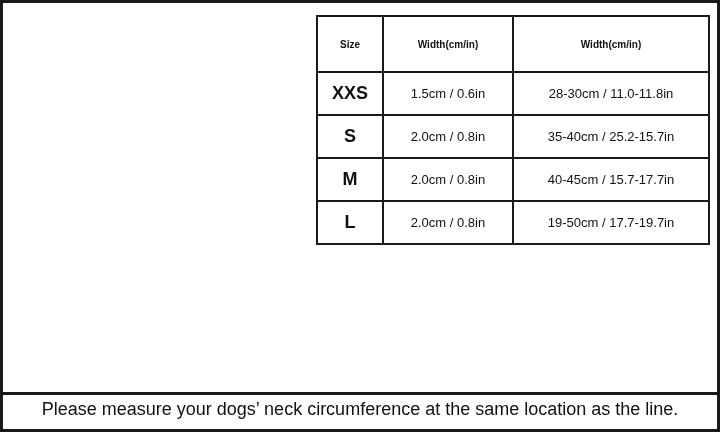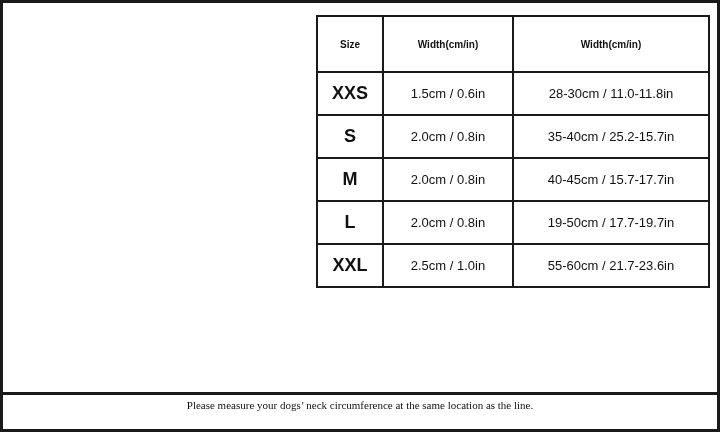--- a/index.html
+++ b/index.html
@@ -106,23 +106,23 @@
     top: 389px;
     height: 3px;
     background: #1a1a1a;
   }
   .footer-note {
     position: absolute;
     left: 0;
     right: 0;
     top: 396px;
     text-align: center;
-    font-size: 11px;
+    font-size: 18px;
     color: #111111;
-    font-family: Liberation Serif, serif;
+    font-family: Liberation Sans, sans-serif;
   }
 </style>
 </head>
 <body>
 
 <div class="page">
 
 
   <div class="table-wrap">
     <table class="size-table">
@@ -152,25 +152,20 @@
         <tr>
           <td class="size-cell">M</td>
           <td>2.0cm / 0.8in</td>
           <td>40-45cm / 15.7-17.7in</td>
         </tr>
         <tr>
           <td class="size-cell">L</td>
           <td>2.0cm / 0.8in</td>
           <td>19-50cm / 17.7-19.7in</td>
         </tr>
-        <tr>
-          <td class="size-cell">XXL</td>
-          <td>2.5cm / 1.0in</td>
-          <td>55-60cm / 21.7-23.6in</td>
-        </tr>
       </tbody>
     </table>
   </div>
 
   <div class="footer-rule"></div>
   <div class="footer-note">Please measure your dogs’  neck circumference at the same location as the line.</div>
 
 </div>
 
 </body></html>

